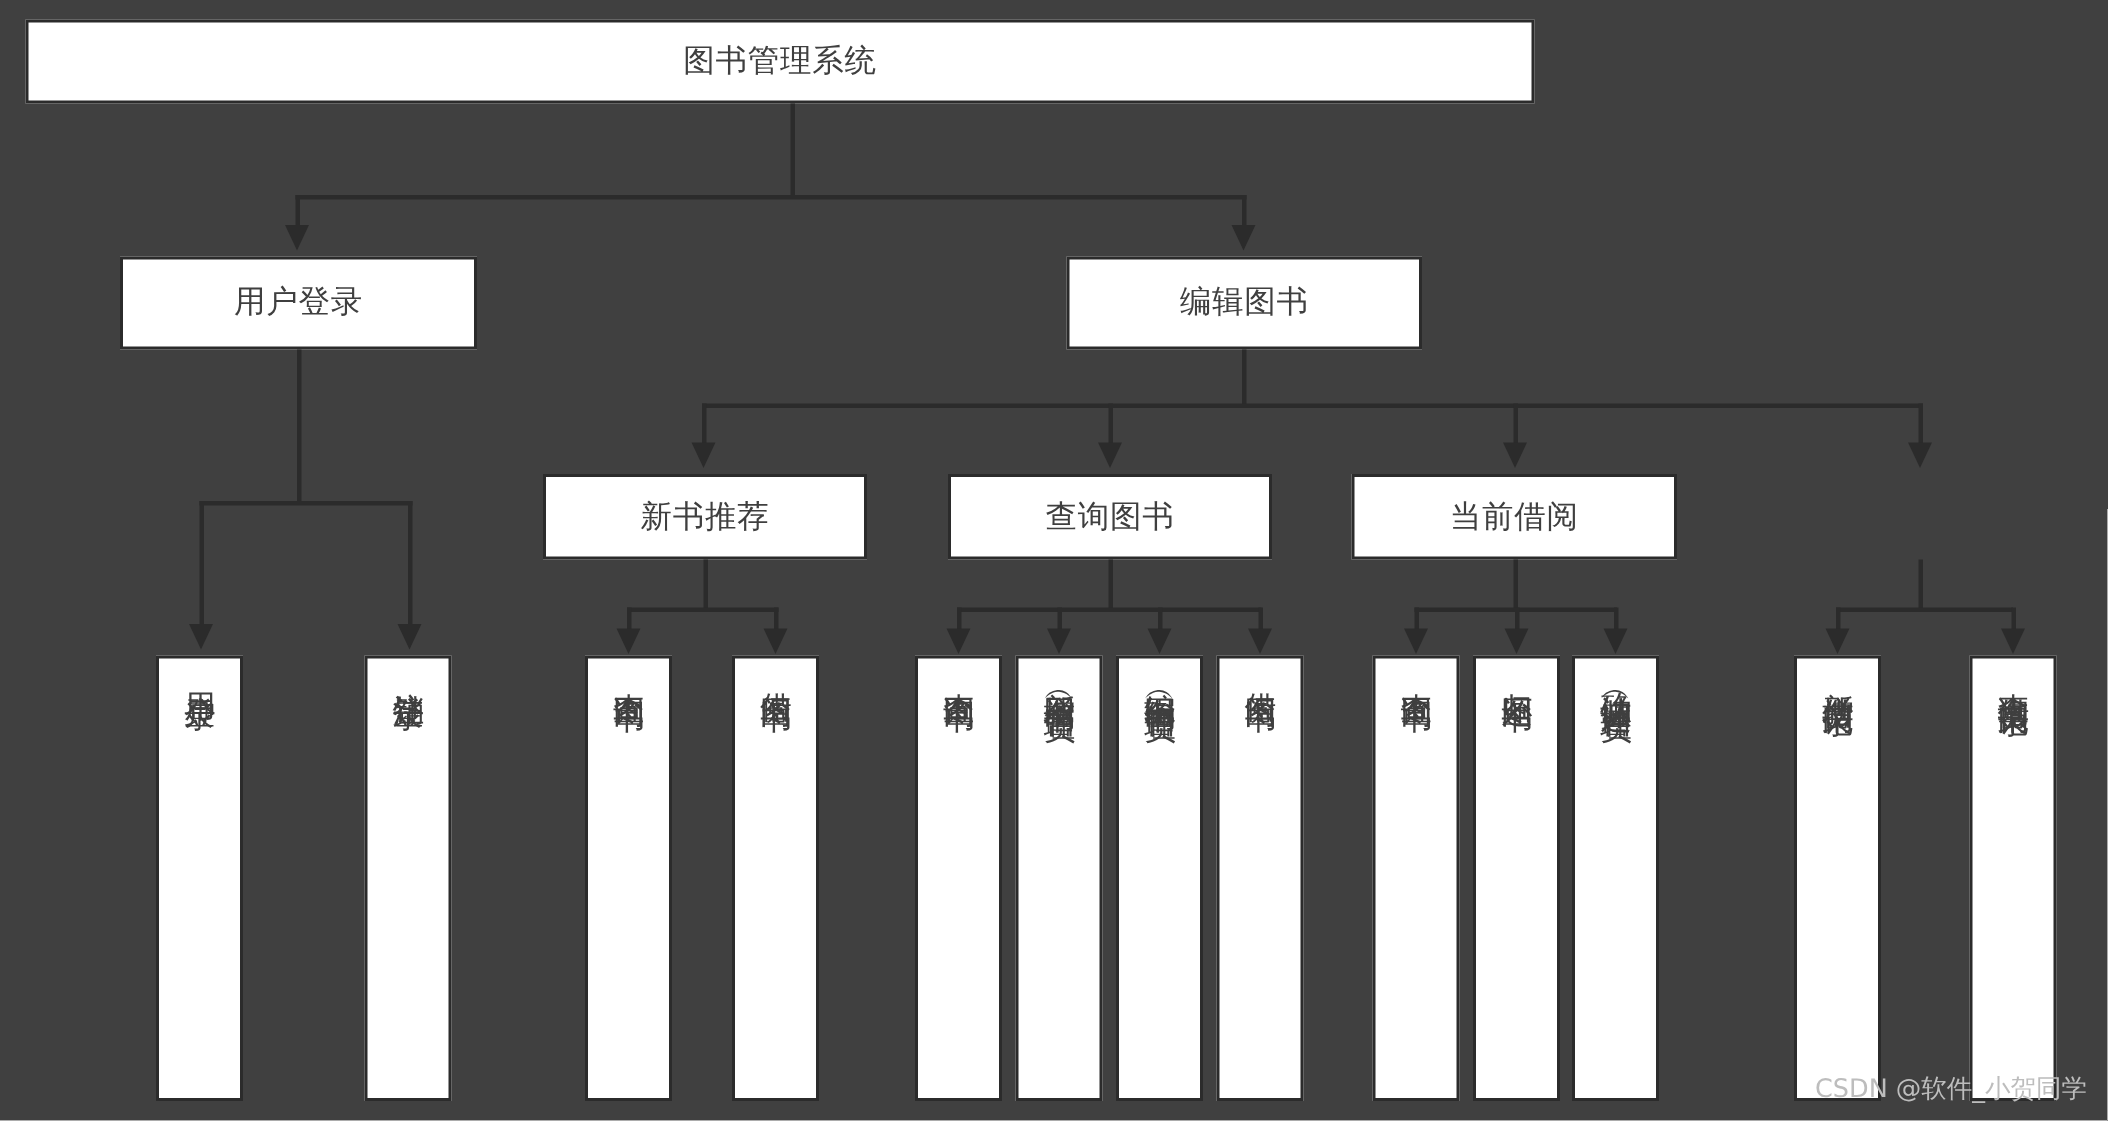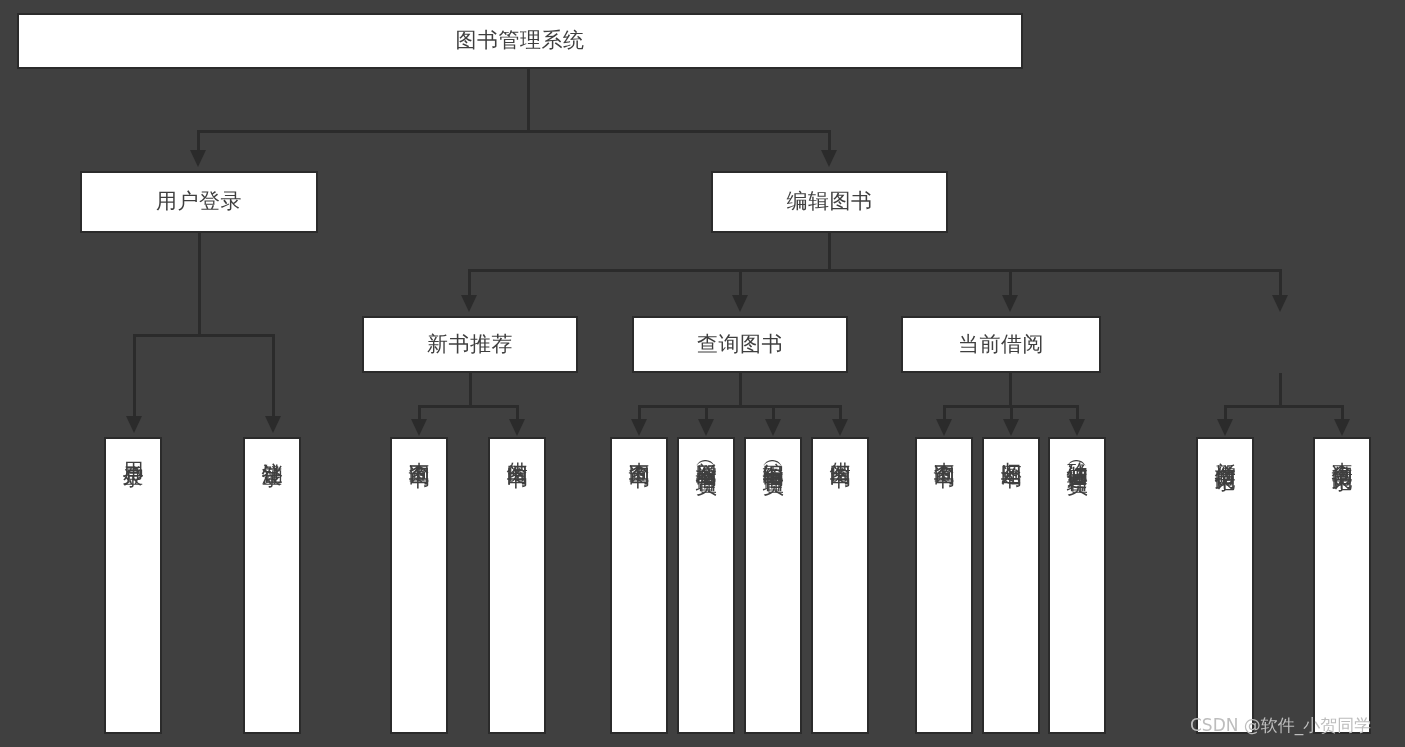--- a/index.html
+++ b/index.html
@@ -50,20 +50,21 @@
     border-right:8px solid transparent;
     border-top:17px solid #2b2b2b;
   }
 
   #watermark{
     position:absolute;
     color:#bdbdbd;
     font-size:17px;
     white-space:nowrap;
     font-family:"DejaVu Sans","Liberation Sans",sans-serif;
+    margin-left:20px;
   }
 </style>
 </head>
 <body>
 
 <div id="canvas">
 
   <div class="node root" style="left:17px;top:13px;width:1006px;height:56px;">
     <span class="lbl">图书管理系统</span>
   </div>
@@ -102,21 +103,21 @@
   <div class="arrow" style="left:1002px;top:295px;"></div>
   <div class="ln v" style="left:1279px;top:269px;height:28px;"></div>
   <div class="arrow" style="left:1272px;top:295px;"></div>
 
   <div class="node h" style="left:362px;top:316px;width:216px;height:57px;">
     <span class="lbl">新书推荐</span>
   </div>
   <div class="node h" style="left:632px;top:316px;width:216px;height:57px;">
     <span class="lbl">查询图书</span>
   </div>
-  <div class="node h" style="left:901px;top:316px;width:200px;height:57px;">
+  <div class="node h" style="left:901px;top:316px;width:217px;height:57px;">
     <span class="lbl">当前借阅</span>
   </div>
 
   <div class="ln v" style="left:469px;top:373px;height:34px;"></div>
   <div class="ln h" style="left:418px;top:405px;width:101px;"></div>
   <div class="ln v" style="left:418px;top:405px;height:16px;"></div>
   <div class="arrow" style="left:411px;top:419px;"></div>
   <div class="ln v" style="left:516px;top:405px;height:16px;"></div>
   <div class="arrow" style="left:509px;top:419px;"></div>
 

